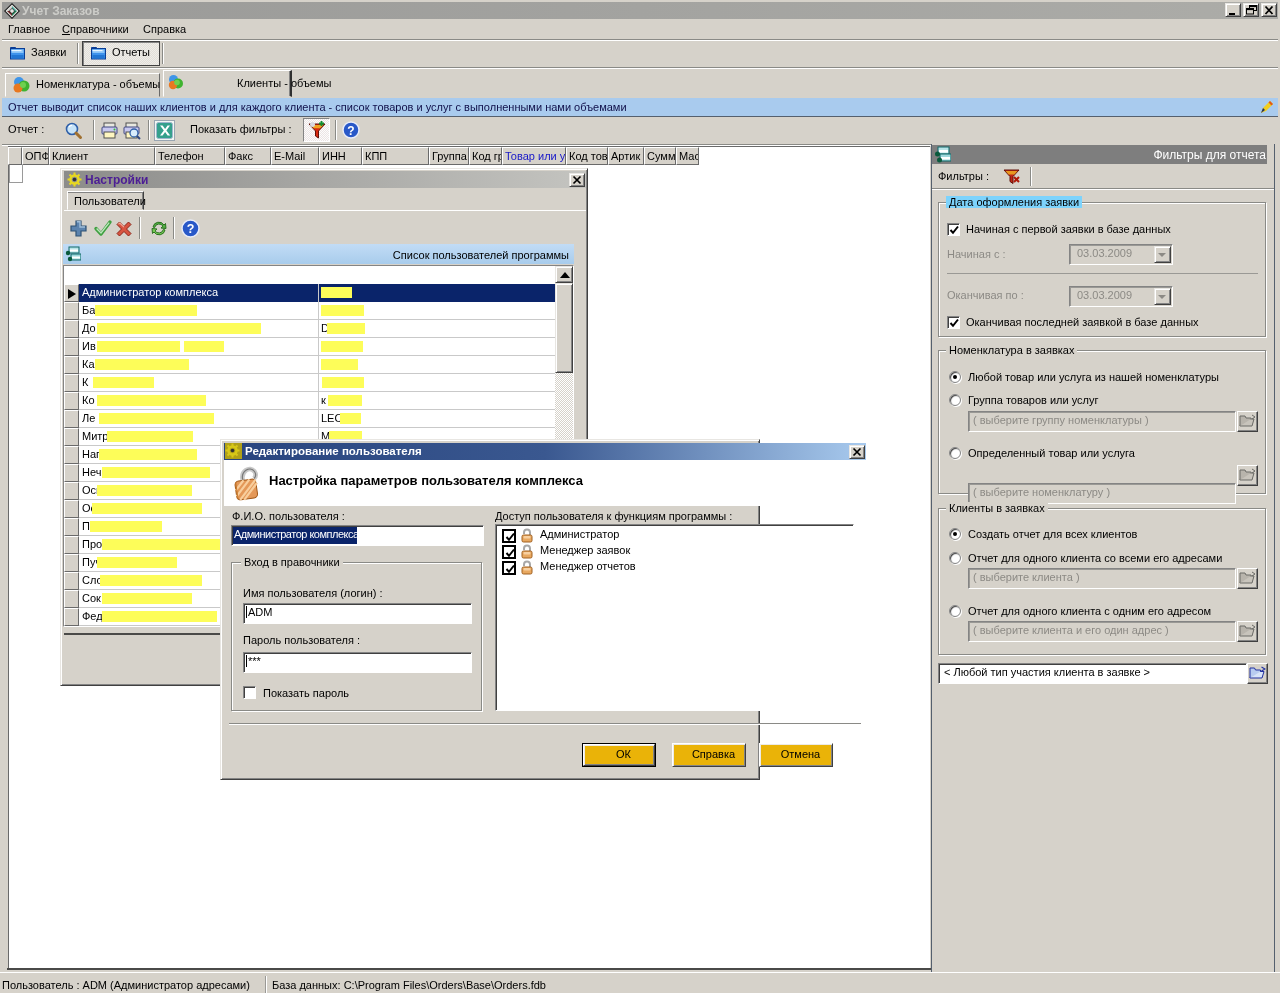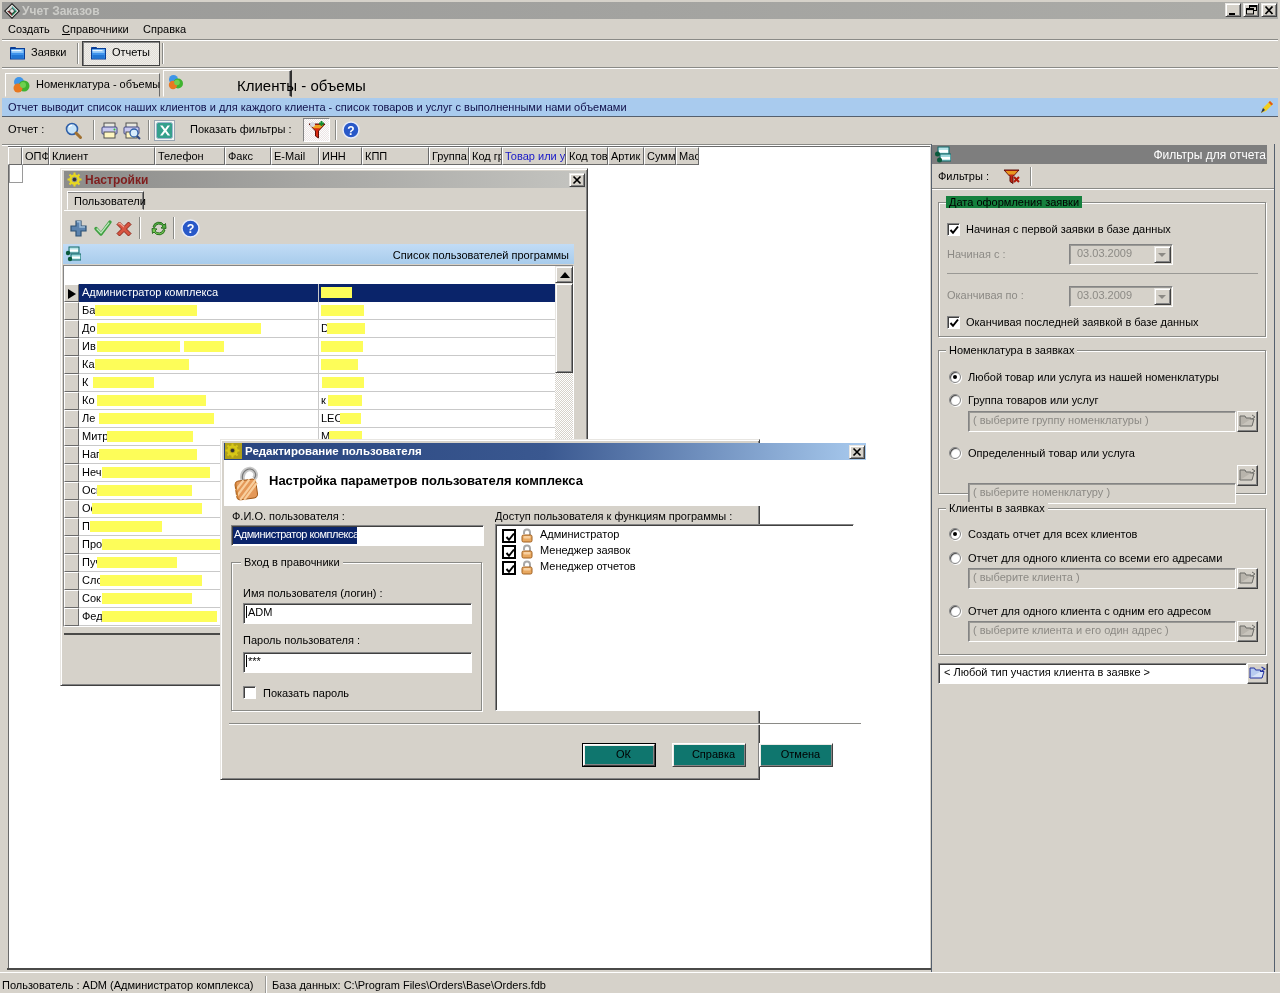--- a/index.html
+++ b/index.html
@@ -1,20 +1,20 @@
 <!DOCTYPE html>
 <html><head><meta charset="utf-8">
 <style>
 * { margin:0; padding:0; box-sizing:border-box; }
 html,body { width:1280px; height:993px; overflow:hidden; }
 body { font-family:"Liberation Sans", sans-serif; font-size:11px; background:#D6D2CA; position:relative; }
 .abs { position:absolute; }
 .sunken2 { border:1px solid; border-color:#848484 #FFFFFF #FFFFFF #848484; box-shadow: inset 1px 1px 0 #404040; background:#fff; }
 .sunkenflat { border:1px solid; border-color:#848484 #FFFFFF #FFFFFF #848484; }
-.raised { border:1px solid; border-color:#FFFFFF #404040 #404040 #FFFFFF; box-shadow: inset 1px 1px 0 #ECEAE6, inset -1px -1px 0 #848484; background:#0f766e;padding-left:9px; }
+.raised { border:1px solid; border-color:#FFFFFF #404040 #404040 #FFFFFF; box-shadow: inset 1px 1px 0 #ECEAE6, inset -1px -1px 0 #848484; background:#eab308;padding-left:9px; }
 .btn3d { border:1px solid; border-color:#E8E6E2 #404040 #404040 #E8E6E2; box-shadow: inset 1px 1px 0 #FFFFFF, inset -1px -1px 0 #848484; background:#D6D2CA; }
 .group { border:1px solid #8A8A86; box-shadow: 1px 1px 0 #FFFFFF, inset 1px 1px 0 #FFFFFF; }
 .hline { height:1px; background:#8A8A86; box-shadow:0 1px 0 #FFFFFF; }
 .hdrcell { position:absolute; top:0; height:18px; background:#D6D2CA; border:1px solid; border-color:#FFFFFF #6A6A6A #6A6A6A #FFFFFF; font-size:11px; padding:2px 1px 1px 2px; white-space:nowrap; overflow:hidden; color:#000; }
 .cb { position:absolute; width:13px; height:13px; background:#fff; border:1px solid; border-color:#848484 #FFFFFF #FFFFFF #848484; box-shadow: inset 1px 1px 0 #404040; }
 .cb svg { position:absolute; left:1px; top:1px; }
 .radio { position:absolute; width:12px; height:12px; border-radius:50%; background:#fff; border:1px solid #848484; box-shadow: inset 1px 1px 1px #404040, 1px 1px 0 #fff; }
 .radio.sel::after { content:""; position:absolute; left:3px; top:3px; width:4px; height:4px; border-radius:50%; background:#000; }
 .ybar { position:absolute; background:#FDFD59; height:11px; }
 .dis { color:#8C8A85; }
@@ -51,21 +51,21 @@
       <rect x="1.5" y="3.5" width="7" height="1.6" fill="#000"></rect>
     </svg>
 </div>
 <div class="abs btn3d" style="left:1261px;top:3px;width:16px;height:14px;">
 <svg width="14" height="12" style="position:absolute;left:2px;top:1px;">
       <path d="M1.5 1.5 L8.5 9 M8.5 1.5 L1.5 9" stroke="#000" stroke-width="1.8"></path>
     </svg>
 </div>
 
 <div class="abs" style="left:2px;top:19px;width:1276px;height:19px;background:#D6D2CA;"></div>
-<div class="abs" style="left:8px;top:23px;">Создать</div>
+<div class="abs" style="left:8px;top:23px;">Главное</div>
 <div class="abs" style="left:62px;top:23px;"><span style="text-decoration:underline">С</span>правочники</div>
 <div class="abs" style="left:143px;top:23px;">Справка</div>
 <div class="abs hline" style="left:2px;top:39px;width:1276px;"></div>
 
 <div class="abs" style="left:2px;top:41px;width:1276px;height:25px;background:#D6D2CA;"></div>
 <div class="abs" style="left:9px;top:45px;width:17px;height:15px;">
 <svg width="17" height="15">
       <path d="M1.5 4 L1.5 2.5 L6.5 2.5 L8 4.5" fill="#5AA8F0" stroke="#0A3C94"></path>
       <rect x="1.5" y="3.5" width="14" height="10.5" fill="#3E92EC" stroke="#0A3C94"></rect>
       <rect x="2.5" y="4.5" width="12" height="3.5" fill="#8AC4F8"></rect>
@@ -102,21 +102,21 @@
 <div class="abs" style="left:36px;top:78px;font-size:11px;">Номенклатура - объемы</div>
 <div class="abs" style="left:163px;top:70px;width:129px;height:27px;background:#D6D2CA;border:1px solid;border-color:#FFFFFF #303030 #D6D2CA #FFFFFF;border-right-width:2px;box-shadow:inset -1px 0 0 #848484;"></div>
 <div class="abs" style="left:167px;top:74px;width:17px;height:17px;">
 <svg width="17" height="17">
       <circle cx="6.5" cy="5.5" r="4.5" fill="#3F95E8"></circle>
       <circle cx="11" cy="9.5" r="5" fill="#3FB32F"></circle>
       <circle cx="6" cy="11" r="4.2" fill="#E87820"></circle>
       <circle cx="10" cy="8.5" r="2.8" fill="#6FD050"></circle>
     </svg>
 </div>
-<div class="abs" style="left:190px;top:77px;font-size:15px;padding-left:47px;">Клиенты - объемы</div>
+<div class="abs" style="left:190px;top:77px;font-size:11px;padding-left:47px;">Клиенты - объемы</div>
 
 <div class="abs" style="left:2px;top:98px;width:1276px;height:19px;background:#A9CBEE;border-bottom:1px solid #55606E;"></div>
 <div class="abs" style="left:8px;top:101px;color:#10104A;">Отчет выводит список наших клиентов и для каждого клиента - список товаров и услуг с выполненными нами объемами</div>
 <div class="abs" style="left:1258px;top:99px;width:17px;height:17px;">
 <svg width="17" height="17">
       <path d="M3 14 L5 9 L12 2 L15 5 L8 12 Z" fill="#F2CE1E"></path>
       <path d="M12 2 L15 5 L13.5 6.5 L10.5 3.5 Z" fill="#E05818"></path>
       <path d="M3 14 L5 9 L7 11 Z" fill="#203060"></path>
     </svg>
 </div>
@@ -219,21 +219,21 @@
       <path d="M2 3 L17 3 L11 9.5 L11 16.5 L8 14.5 L8 9.5 Z" fill="#C02818" stroke="#601008"></path>
       <path d="M3.5 4 L15.5 4 L12.4 7.4 L6.6 7.4 Z" fill="#E89820"></path>
       <path d="M12 10 L17 15 M17 10 L12 15" stroke="#B01808" stroke-width="2"></path>
     </svg>
 </div>
 <div class="abs" style="left:1030px;top:167px;width:1px;height:19px;background:#8A8A86;box-shadow:1px 0 0 #fff;"></div>
 <div class="abs hline" style="left:932px;top:188px;width:342px;"></div>
 <div id="rpanel">
 
 <div class="abs group" style="left:938px;top:202px;width:328px;height:135px;"></div>
-<div class="abs" style="left:946px;top:196px;background:#15803d;padding:0 3px;">Дата оформления заявки</div>
+<div class="abs" style="left:946px;top:196px;background:#7dd3fc;padding:0 3px;">Дата оформления заявки</div>
 <div class="cb" style="left:947px;top:223px;">
       <svg width="11" height="11">
         <path d="M1.5 5 L4 7.8 L9 1.5" stroke="#000" stroke-width="2" fill="none"></path>
       </svg>
     </div>
 <div class="abs" style="left:966px;top:223px;">Начиная с первой заявки в базе данных</div>
 <div class="abs dis" style="left:947px;top:248px;">Начиная с :</div>
 <div class="abs sunkenflat" style="left:1069px;top:244px;width:104px;height:21px;background:#D6D2CA;box-shadow:inset 1px 1px 0 #9A9995;">
   <div class="abs dis" style="left:7px;top:2px;">03.03.2009</div>
   <div class="abs btn3d" style="left:84px;top:1px;width:17px;height:17px;">
@@ -316,42 +316,42 @@
       <svg width="17" height="14" style="position:absolute;left:1px;top:2px;">
         <path d="M1 12 L3 5.5 L15 5.5 L13 12 Z" fill="#D8E4F8" stroke="#2030A0"></path>
         <path d="M1 12 L1 2 L5.5 2 L6.5 4 L11.5 4 L11.5 5.5" fill="#B8CCF0" stroke="#2030A0"></path>
         <path d="M12.5 1 L16 3 L12.5 5" fill="none" stroke="#2030A0" stroke-width="1.2"></path>
       </svg>
     </div>
 </div>
 
 <div class="abs" style="left:0;top:972px;width:1280px;height:21px;background:#D6D2CA;border-top:1px solid #fff;"></div>
 <div class="abs" style="left:265px;top:976px;width:1px;height:17px;background:#9A9995;box-shadow:1px 0 0 #fff;"></div>
-<div class="abs" style="left:2px;top:979px;font-size:11px;white-space:nowrap;">Пользователь : ADM (Администратор комплекса)</div>
+<div class="abs" style="left:2px;top:979px;font-size:11px;white-space:nowrap;">Пользователь : ADM (Администратор адресами)</div>
 <div class="abs" style="left:272px;top:979px;font-size:11px;white-space:nowrap;">База данных: C:\Program Files\Orders\Base\Orders.fdb</div>
 
 <div id="dlg1" class="abs" style="left:60px;top:168px;width:528px;height:518px;background:#D6D2CA;border:1px solid;border-color:#E8E6E2 #404040 #404040 #E8E6E2;box-shadow:inset 1px 1px 0 #FFFFFF, inset -1px -1px 0 #848484;">
 <div class="abs" style="left:3px;top:2px;width:522px;height:17px;background:linear-gradient(90deg,#8C8C8A,#C4C4C0);"></div>
 <div class="abs" style="left:6px;top:3px;width:15px;height:15px;">
 <svg width="15" height="15">
         <circle cx="7.5" cy="7.5" r="4" fill="none" stroke="#E8D820" stroke-width="2.5"></circle>
         <g stroke="#E8D820" stroke-width="2">
           <path d="M7.5 0.5 L7.5 3"></path>
           <path d="M7.5 12 L7.5 14.5"></path>
           <path d="M0.5 7.5 L3 7.5"></path>
           <path d="M12 7.5 L14.5 7.5"></path>
           <path d="M2.5 2.5 L4.3 4.3"></path>
           <path d="M10.7 10.7 L12.5 12.5"></path>
           <path d="M12.5 2.5 L10.7 4.3"></path>
           <path d="M4.3 10.7 L2.5 12.5"></path>
         </g>
         <circle cx="7.5" cy="7.5" r="1.8" fill="#303030"></circle>
       </svg>
 </div>
-<div class="abs" style="left:24px;top:4px;font-weight:bold;color:#7f1d1d;font-size:12px;">Настройки</div>
+<div class="abs" style="left:24px;top:4px;font-weight:bold;color:#4c1d95;font-size:12px;">Настройки</div>
 <div class="abs btn3d" style="left:508px;top:4px;width:16px;height:14px;">
       <svg width="14" height="12" style="position:absolute;left:2px;top:1px;">
         <path d="M1.5 1.5 L8.5 8.5 M8.5 1.5 L1.5 8.5" stroke="#000" stroke-width="1.7"></path>
       </svg>
     </div>
 
 <div class="abs" style="left:6px;top:22px;width:77px;height:19px;background:#D6D2CA;border:1px solid;border-color:#FFFFFF #404040 #D6D2CA #FFFFFF;box-shadow:inset -1px 1px 0 #848484;"></div>
 <div class="abs" style="left:13px;top:26px;font-size:11px;">Пользователи</div>
 <div class="abs" style="left:3px;top:41px;width:522px;height:1px;background:#FFFFFF;"></div>
 

